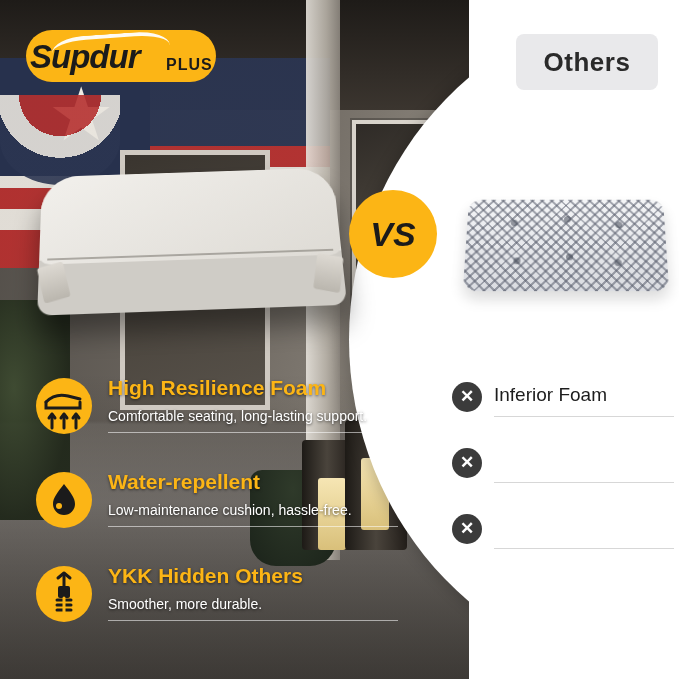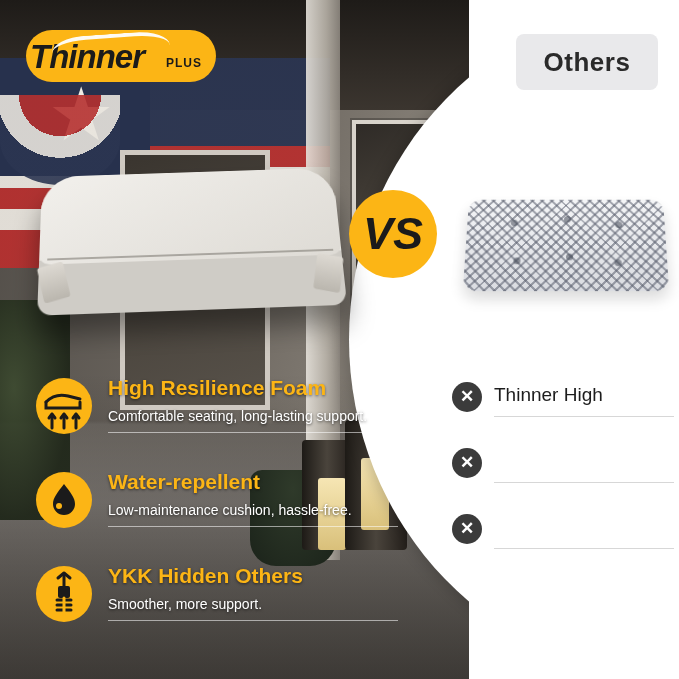--- a/index.html
+++ b/index.html
@@ -111,21 +111,21 @@
     position:absolute;left:26px;top:30px;width:190px;height:52px;
     background:#fcb515;border-radius:26px;
   }
   .logo-text{
     position:absolute;left:30px;top:34px;width:190px;height:46px;
     color:#1b1b1b;font-size:33px;font-weight:bold;font-style:italic;
     letter-spacing:-1px;line-height:46px;
   }
   .logo-plus{
     position:absolute;left:166px;top:56px;
-    color:#1b1b1b;font-size:12px;font-weight:bold;letter-spacing:1px;
+    color:#1b1b1b;font-size:16px;font-weight:bold;letter-spacing:1px;
   }
   .logo-swoosh{
     position:absolute;left:52px;top:34px;width:118px;height:26px;
     border-top:4px solid #fff;border-radius:60px/26px;
     transform:rotate(-4deg);
     opacity:.95;
   }
 
   
   .others-badge{
@@ -139,21 +139,21 @@
   }
 
   
   .vs-circle{
     position:absolute;left:349px;top:190px;width:88px;height:88px;
     background:#fcb515;border-radius:50%;
   }
   .vs-text{
     position:absolute;left:349px;top:190px;width:88px;height:88px;
     line-height:88px;text-align:center;
-    font-size:45px;font-weight:bold;color:#1b1b1b;font-style:italic;
+    font-size:34px;font-weight:bold;color:#1b1b1b;font-style:italic;
   }
 
   
   .cushion{
     position:absolute;left:40px;top:168px;width:300px;height:142px;
     background:linear-gradient(to bottom,#e7e5e0 0 62%,#cfccc6 62% 100%);
     border-radius:38px 38px 14px 14px;
     transform:perspective(520px) rotateX(14deg) rotate(-2deg);
     box-shadow:0 18px 26px rgba(0,0,0,.38);
   }
@@ -260,21 +260,21 @@
       </div>
     <div class="lantern">
         <div class="candle"></div>
       </div>
   </div>
 
   <div class="white-panel"></div>
   <div class="white-panel-fill"></div>
 
   <div class="logo"></div>
-  <div class="logo-text">Thinner</div>
+  <div class="logo-text">Supdur</div>
   <div class="logo-swoosh"></div>
   <div class="logo-plus">PLUS</div>
 
   <div class="others-badge"></div>
   <div class="others-text">Others</div>
 
   <div class="cushion">
     <div class="cushion-top"></div>
     <div class="cushion-seam"></div>
     <div class="cushion-tie"></div>
@@ -323,27 +323,27 @@
     <div class="f-icon">
       <svg class="ico-svg" viewBox="0 0 56 56">
         <path d="M28 8v12" stroke="#1b1b1b" stroke-width="3" stroke-linecap="round"></path>
         <path d="M22 12l6-5 6 5" stroke="#1b1b1b" stroke-width="3" fill="none" stroke-linecap="round" stroke-linejoin="round"></path>
         <rect x="22" y="20" width="12" height="12" rx="2" fill="#1b1b1b"></rect>
         <path d="M21 34h14M21 39h14M21 44h14" stroke="#1b1b1b" stroke-width="3" stroke-linecap="round"></path>
         <path d="M28 32v16" stroke="#fcb515" stroke-width="3" stroke-linecap="round"></path>
       </svg>
     </div>
     <div class="f-title">YKK Hidden Others</div>
-    <div class="f-sub">Smoother, more support.</div>
+    <div class="f-sub">Smoother, more durable.</div>
     <div class="f-rule"></div>
   </div>
 
   <div class="con c1">
     <div class="c-icon">✕</div>
-    <div class="c-label">Thinner High</div>
+    <div class="c-label">Inferior Foam</div>
     <div class="c-rule"></div>
   </div>
   <div class="con c2">
     <div class="c-icon">✕</div>
     <div class="c-rule"></div>
   </div>
   <div class="con c3">
     <div class="c-icon">✕</div>
     <div class="c-rule"></div>
   </div>

